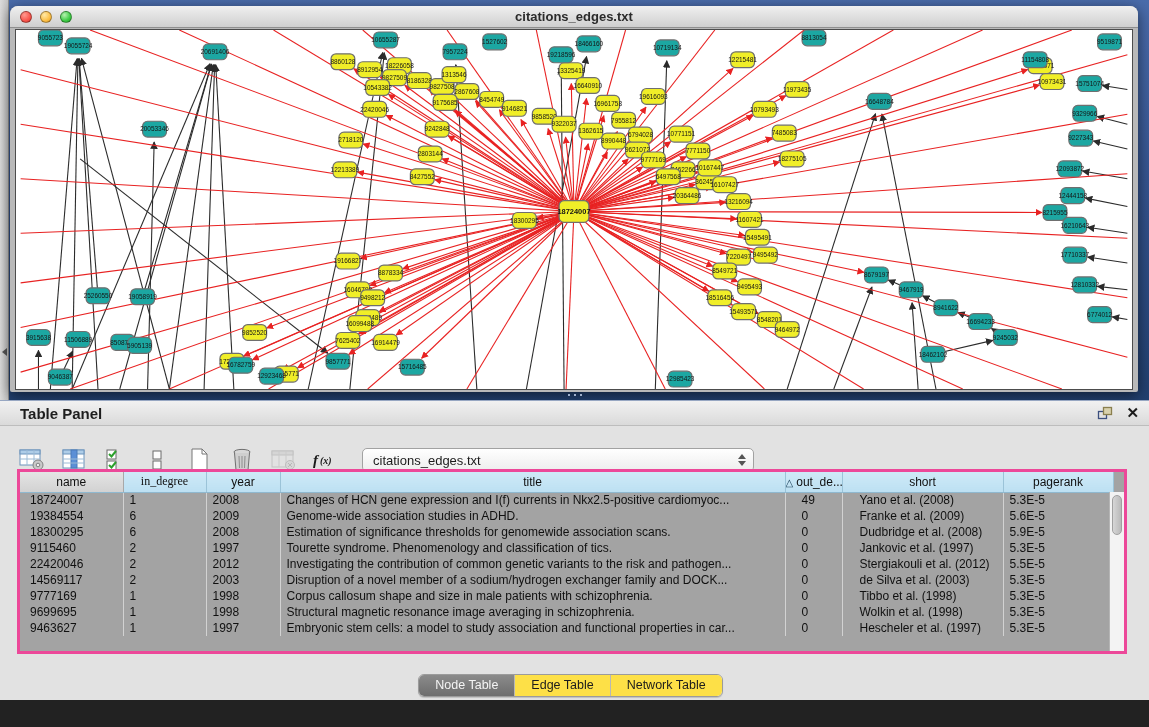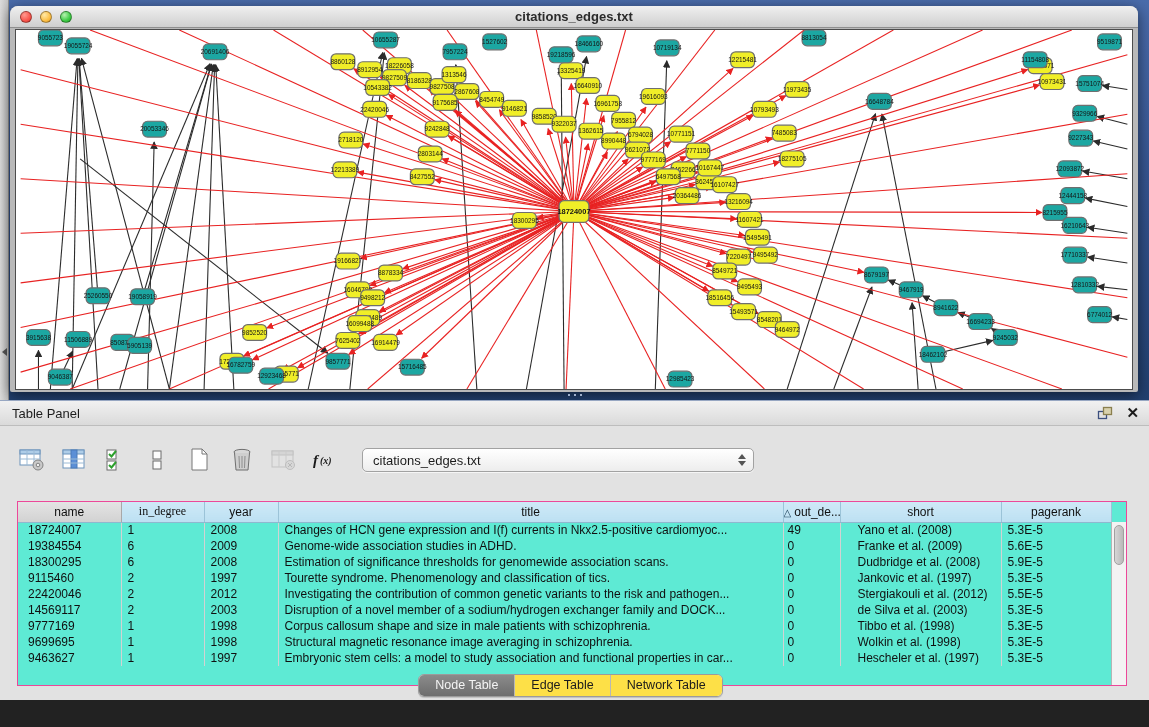--- a/index.html
+++ b/index.html
@@ -33,45 +33,45 @@
   .splitter-handle { position:absolute; left:566px; top:393px; width:18px; height:5px;
     background:radial-gradient(circle 1px at 3px 2px,#9fb0cc 99%,transparent),
                radial-gradient(circle 1px at 9px 2px,#9fb0cc 99%,transparent),
                radial-gradient(circle 1px at 15px 2px,#9fb0cc 99%,transparent); }
 
   
   .table-panel { position:absolute; left:0; top:400px; width:1149px; height:300px;
     background:#e2e2e2; border-top:1px solid #97a7c2; }
   .panel-titlebar { position:relative; height:25px; background:linear-gradient(180deg,#f1f1f1,#dadada);
     border-bottom:1px solid #bdbdbd; display:flex; align-items:center; }
-  .panel-titlebar .ptitle { margin-left:12px; font-size:13px; color:#1d1d1d; }
+  .panel-titlebar .ptitle { margin-left:20px; font-size:15px; color:#1d1d1d;font-weight:bold; }
   .panel-titlebar .pt-icons { position:absolute; right:10px; display:flex; align-items:center; gap:12px; }
   .close-x { font-size:15px; font-weight:700; color:#1a1a1a; line-height:14px; cursor:default; }
 
   .toolbar { position:absolute; left:18px; top:42px; height:34px; display:flex; align-items:center; gap:14px; }
   .tb-btn { width:28px; height:26px; display:flex; align-items:center; justify-content:center; }
   .combo { margin-left:8px; width:392px; height:24px; border:1px solid #a2a2a2; border-radius:5px;
     background:linear-gradient(180deg,#ffffff,#ededed); display:flex; align-items:center;
     box-shadow:0 1px 0 rgba(255,255,255,.7); }
   .combo .cval { flex:1; padding-left:10px; font-size:13px; color:#1c1c1c; }
   .combo .cars { width:18px; display:flex; flex-direction:column; align-items:center; gap:2px; padding-right:4px; }
   .combo .up { width:0;height:0;border-left:4px solid transparent;border-right:4px solid transparent;border-bottom:5px solid #555; }
   .combo .dn { width:0;height:0;border-left:4px solid transparent;border-right:4px solid transparent;border-top:5px solid #555; }
 
-  .table-frame { position:absolute; left:17px; top:100px; width:1110px; height:185px;
-    background:#5eead4; border:1px solid #ec4899; }
+  .table-frame { position:absolute; left:17px; top:68px; width:1110px; height:185px;
+    background:#a3a3a3; border:3px solid #ec4899; }
   table.dt { border-collapse:collapse; table-layout:fixed; width:1093px; font-size:12px; color:#101010; }
   table.dt th { height:20px; font-weight:400; font-size:12px; text-align:center;
     background:linear-gradient(180deg,#cfe9f7,#bce0f2); border-right:1px solid #9bc3d8;
     border-bottom:1px solid #8fb8cf; overflow:hidden; white-space:nowrap; }
   table.dt th.graycol { background:linear-gradient(180deg,#e4e4e4,#d2d2d2); border-right:1px solid #a8a8a8; }
   table.dt td { height:16px; border-right:1px solid #d2d2d2; overflow:hidden; white-space:nowrap;
     text-overflow:clip; padding-left:6px; }
   table.dt td.c0 { padding-left:10px; } table.dt td.c5 { padding-left:17px; }
-  table.dt td.c4 { padding-left:4px; }
+  table.dt td.c4 { padding-left:16px; }
   .sort-tri { font-size:10px; color:#20455e; margin-right:3px; }
   .vscroll { position:absolute; right:0; top:20px; bottom:0; width:15px; background:#f3f3f3; border-left:1px solid #b5b5b5; }
   .vthumb { position:absolute; left:2px; top:3px; width:10px; height:40px; border-radius:6px;
     background:linear-gradient(90deg,#d6d6d6,#b9b9b9); border:1px solid #a0a0a0; }
 
   .tabs-row { position:absolute; left:0; right:8px; top:273px; display:flex; justify-content:center; }
   .seg { display:flex; border:1px solid #9b9b9b; border-radius:6px; overflow:hidden;
     background:#fcfcfc; box-shadow:0 1px 1px rgba(0,0,0,.15); }
   .seg .tab { padding:3px 16px 4px; font-size:12.5px; color:#1c1c1c; border-right:1px solid #b7b7b7; background:#fde047; }
   .seg .tab:last-child { border-right:none; }

